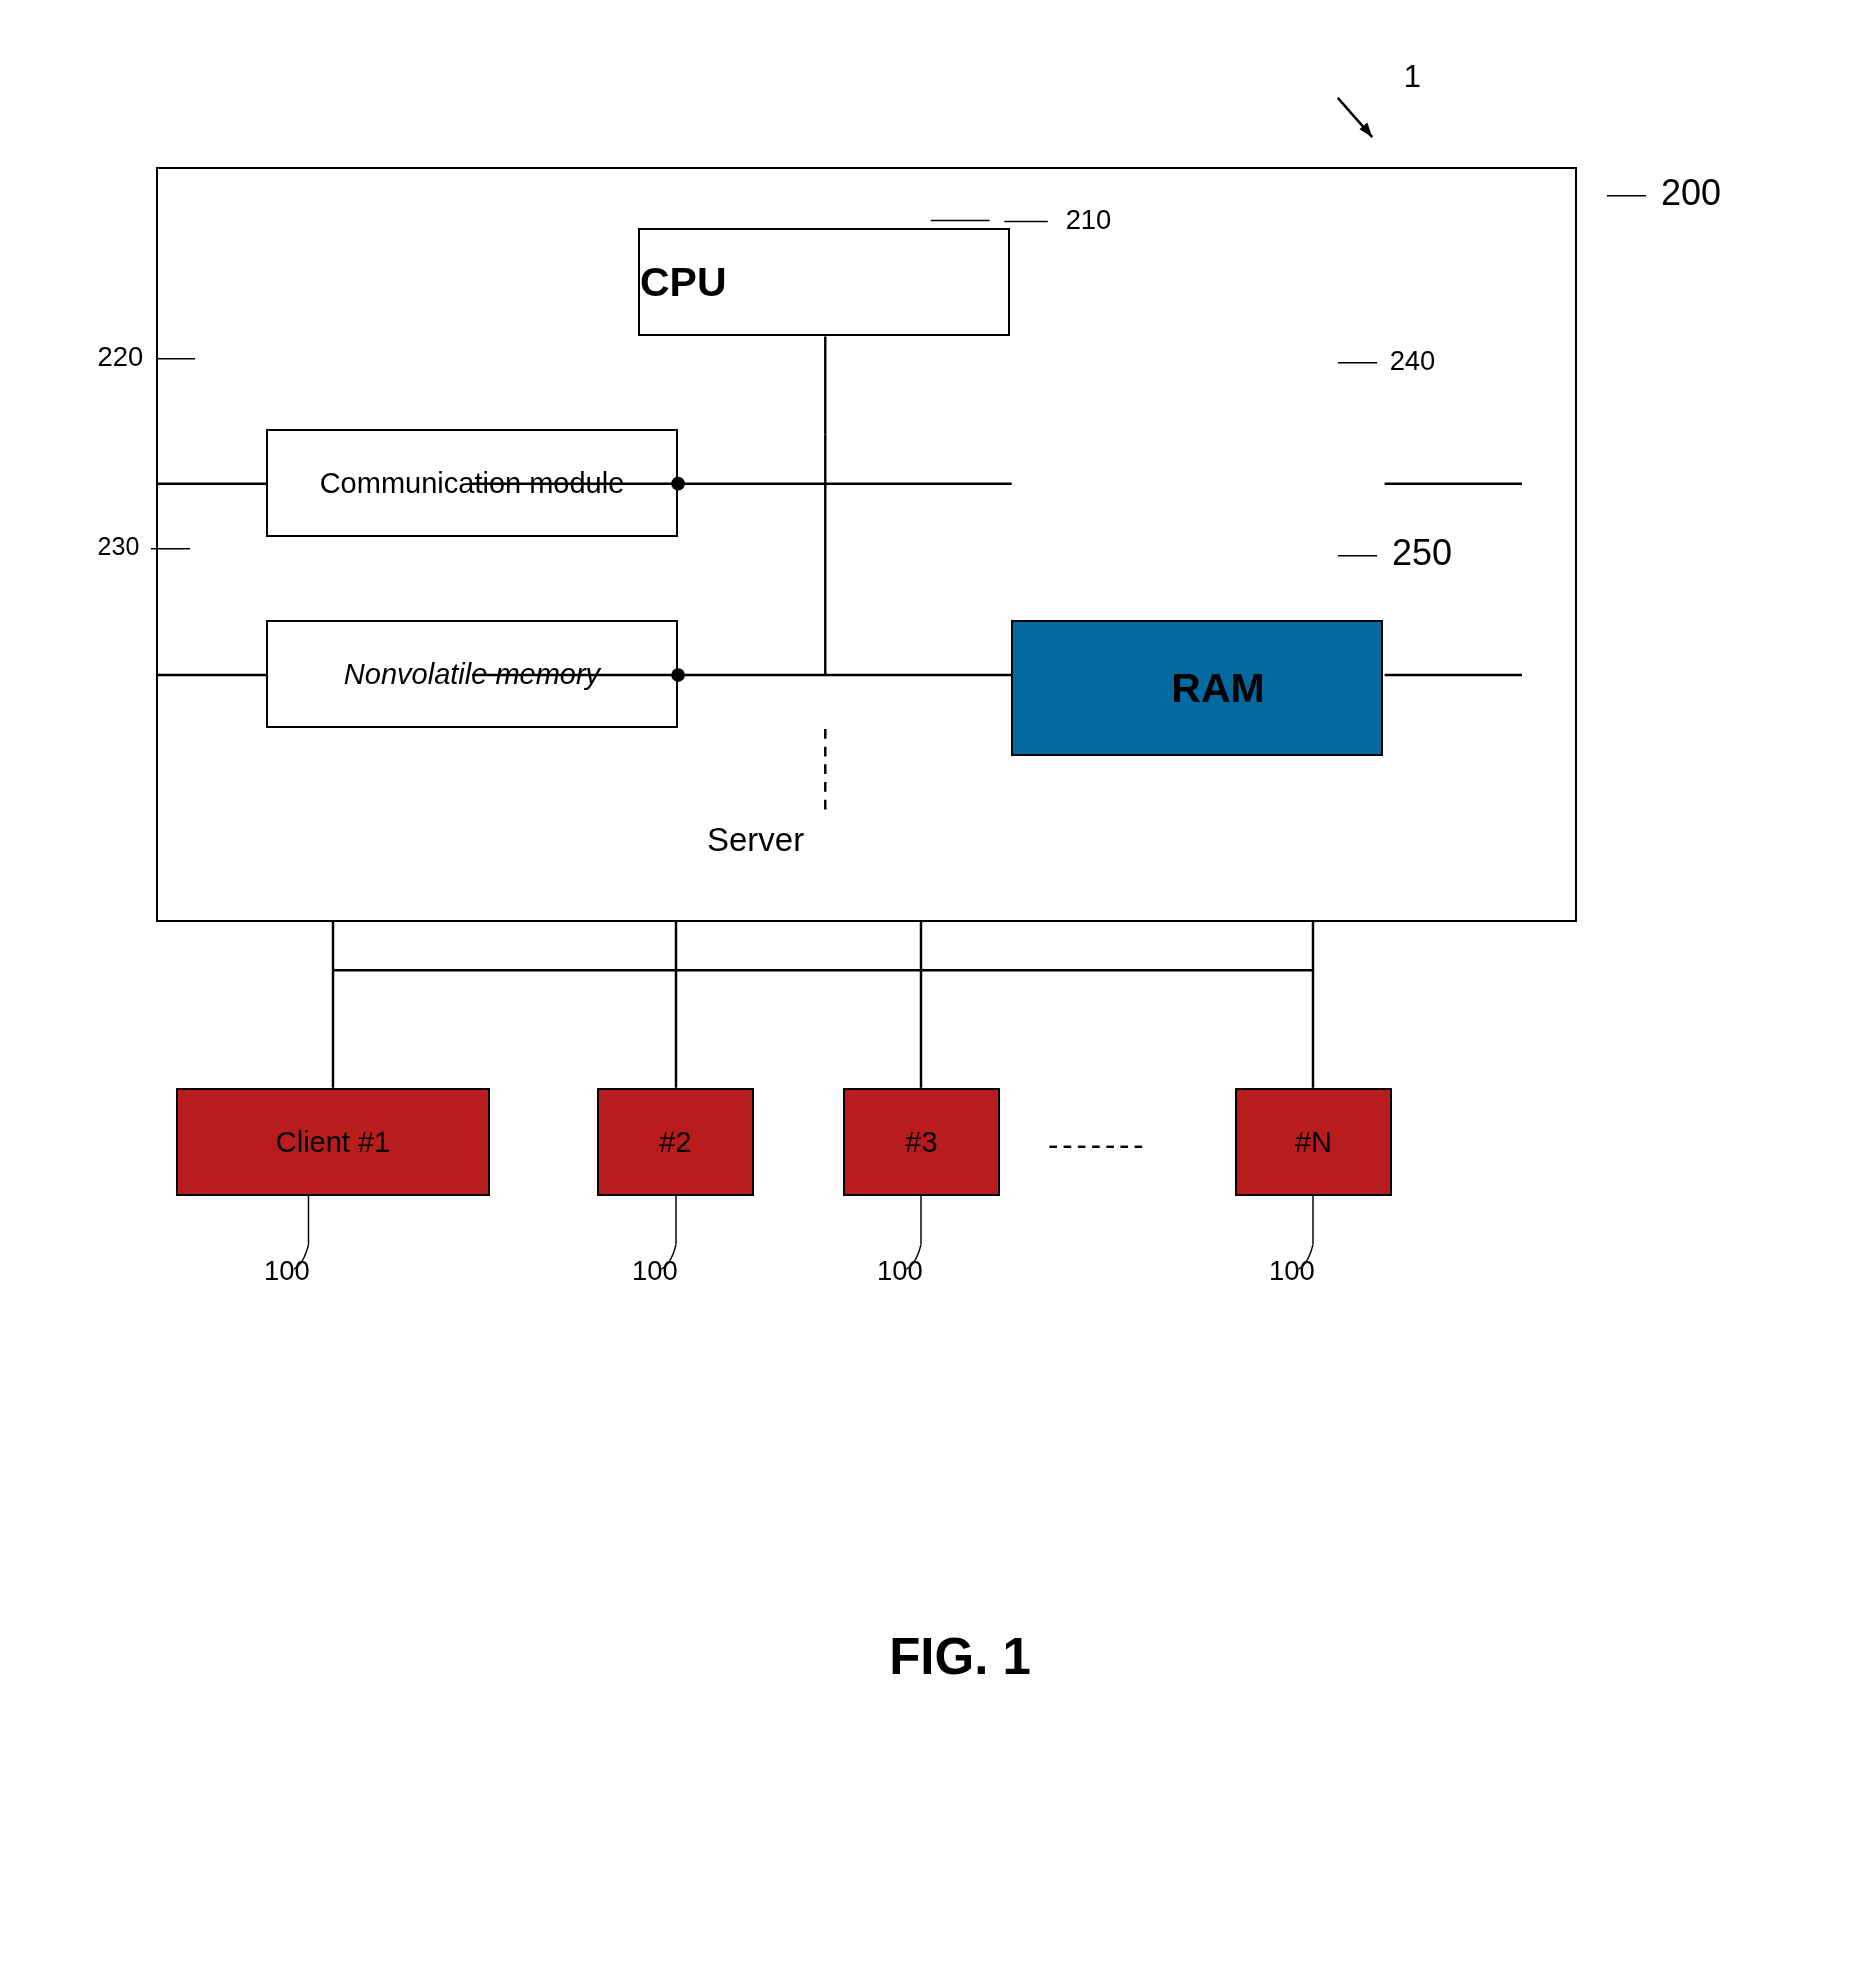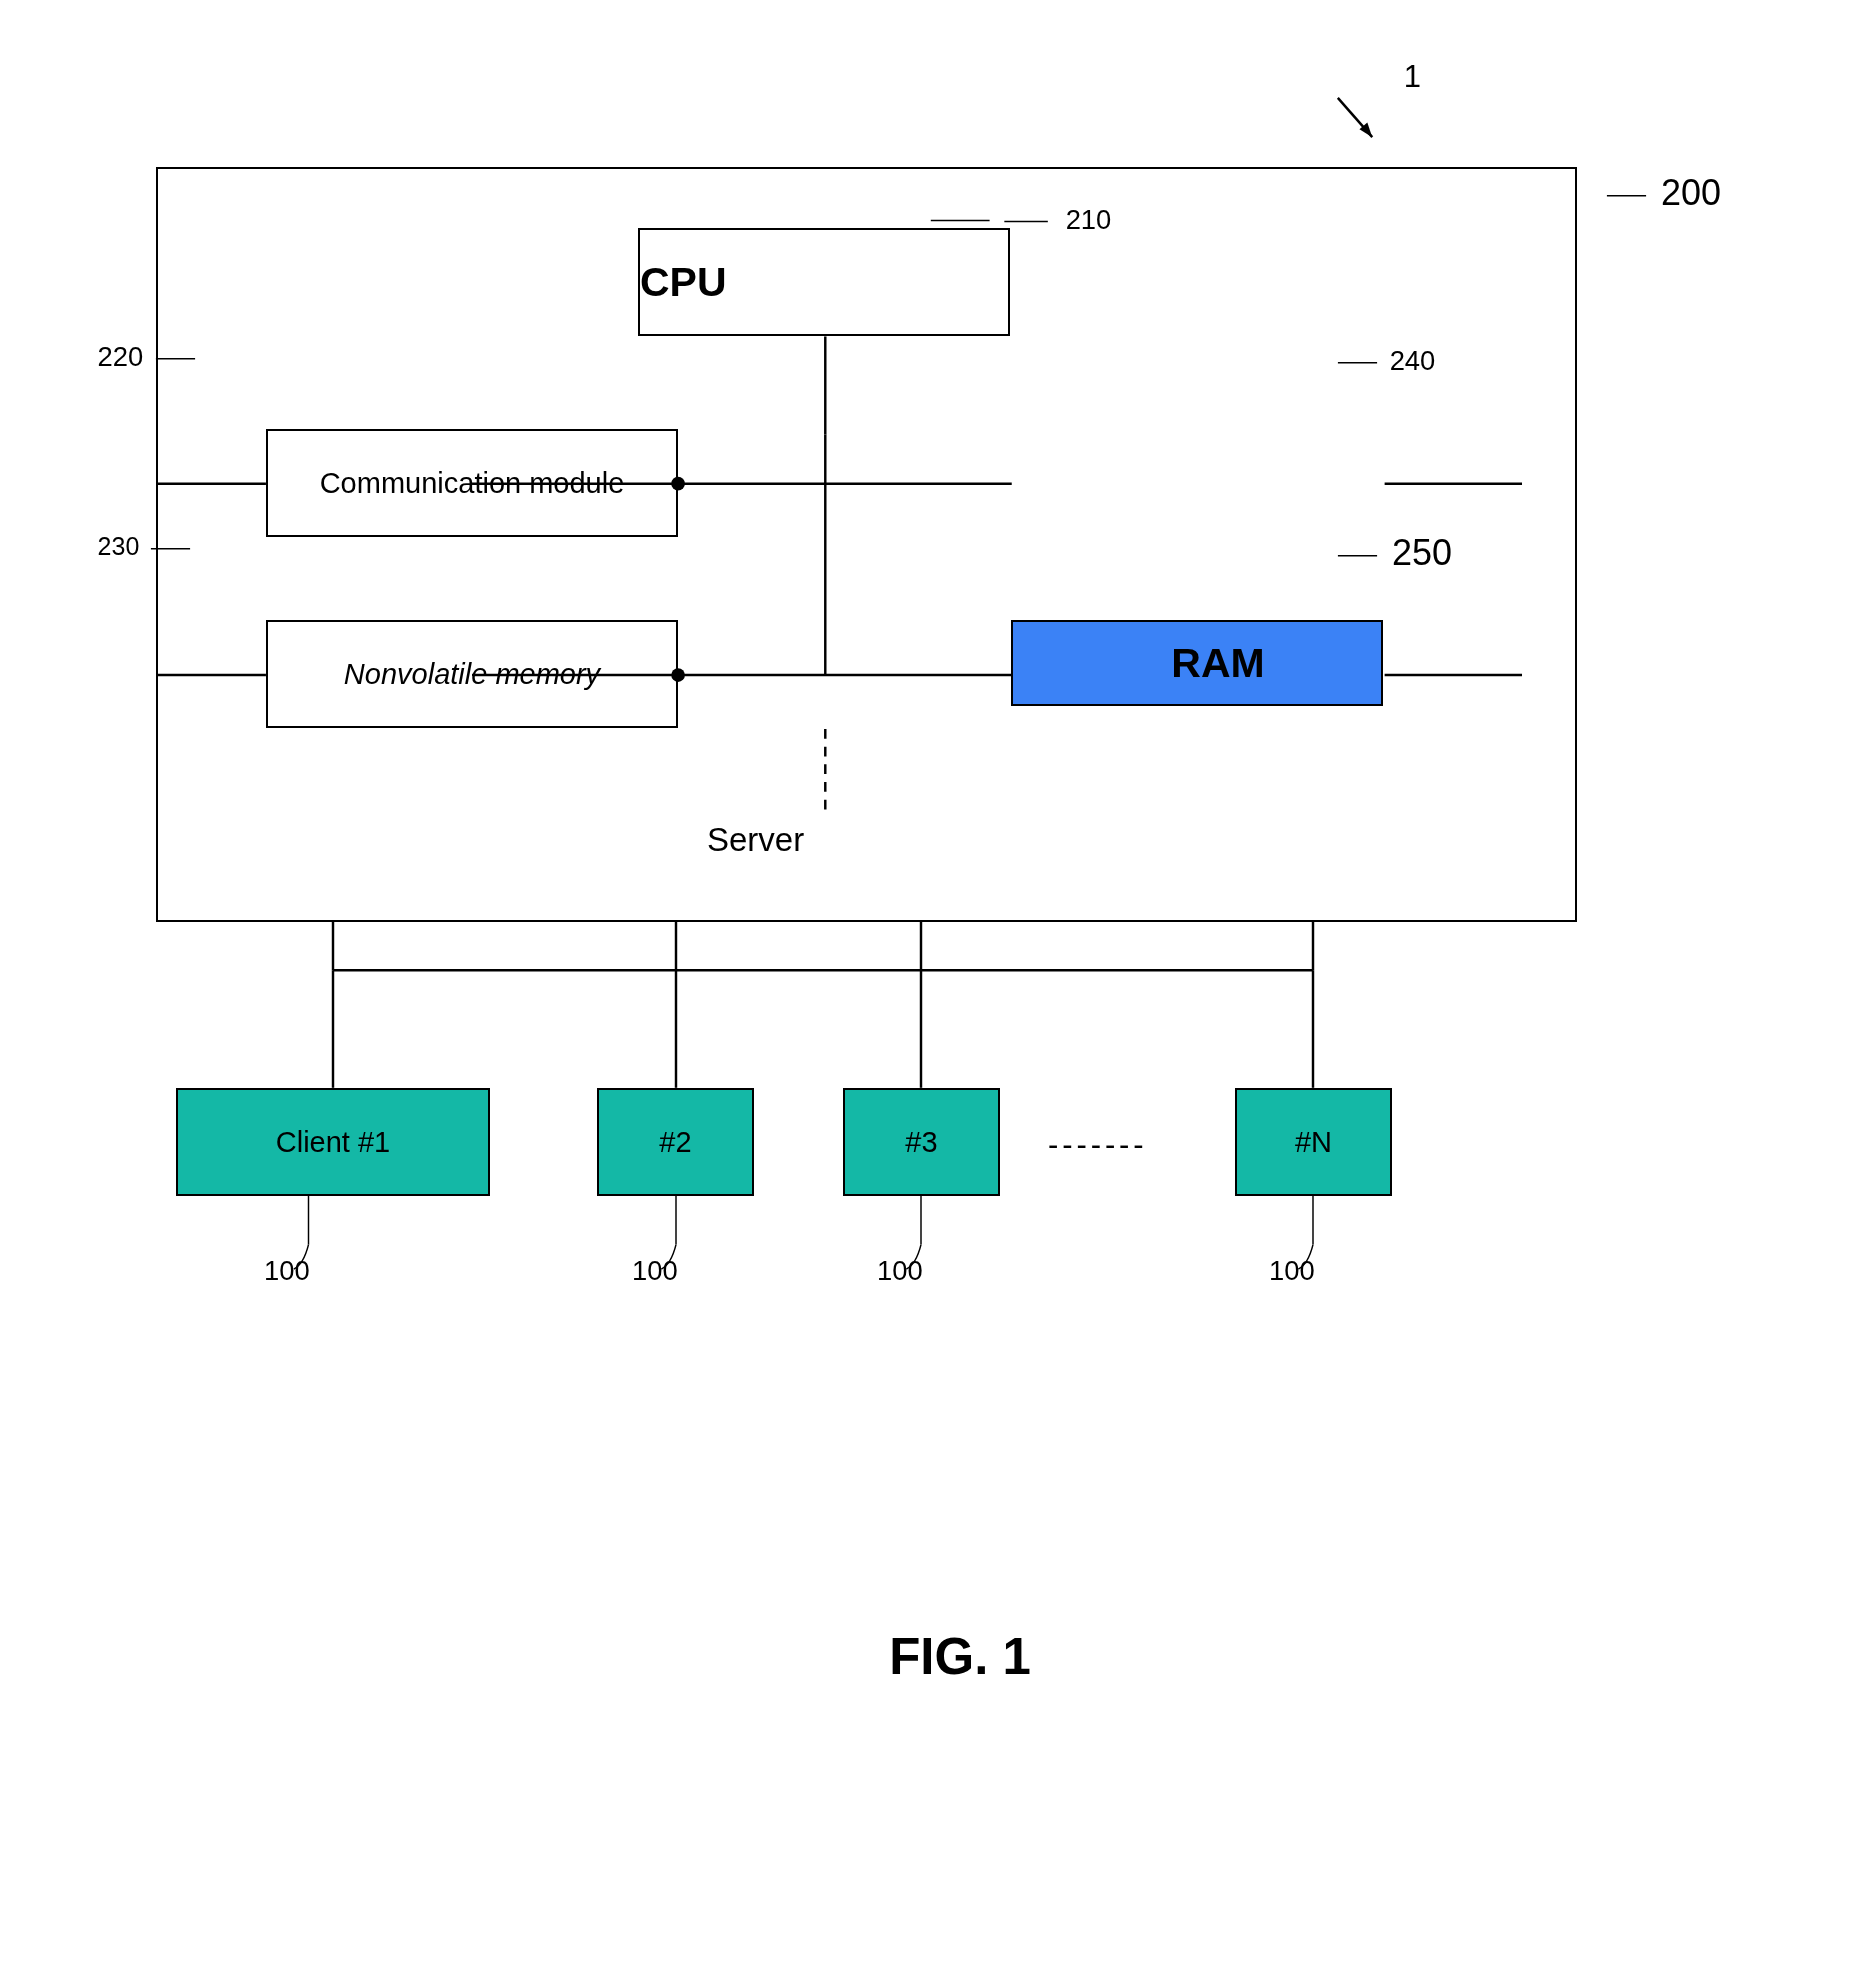--- a/index.html
+++ b/index.html
@@ -120,26 +120,26 @@
       top: 483px;
       left: 19.6px;
       font-size: 25px;
     }
     
     .ram-box {
       position: absolute;
       top: 451px;
       left: 853px;
       width: 372px;
-      height: 86px;
-      border: 2.9px solid #000;
-      display: flex;
-      align-items: center;
-      justify-content: center;
-      background: #3b82f6;
+      height: 136px;
+      border: 2.9px solid #000;
+      display: flex;
+      align-items: center;
+      justify-content: center;
+      background: #0369a1;
       padding-left: 42px;
     }
     .ram-label {
       font-size: 41px;
       font-weight: bold;
     }
     
     .ref-250 {
       position: absolute;
       top: 483px;
@@ -158,21 +158,21 @@
       position: absolute;
       top: 123px;
       left: 1524px;
       font-size: 36px;
     }
     .client-box {
       border: 2.9px solid #000;
       display: flex;
       align-items: center;
       justify-content: center;
-      background: #14b8a6;
+      background: #b91c1c;
       position: absolute;
     }
     .client1-box {
       top: 1039px;
       left: 98px;
       width: 314px;
       height: 108px;
     }
     .client2-box {
       top: 1039px;

